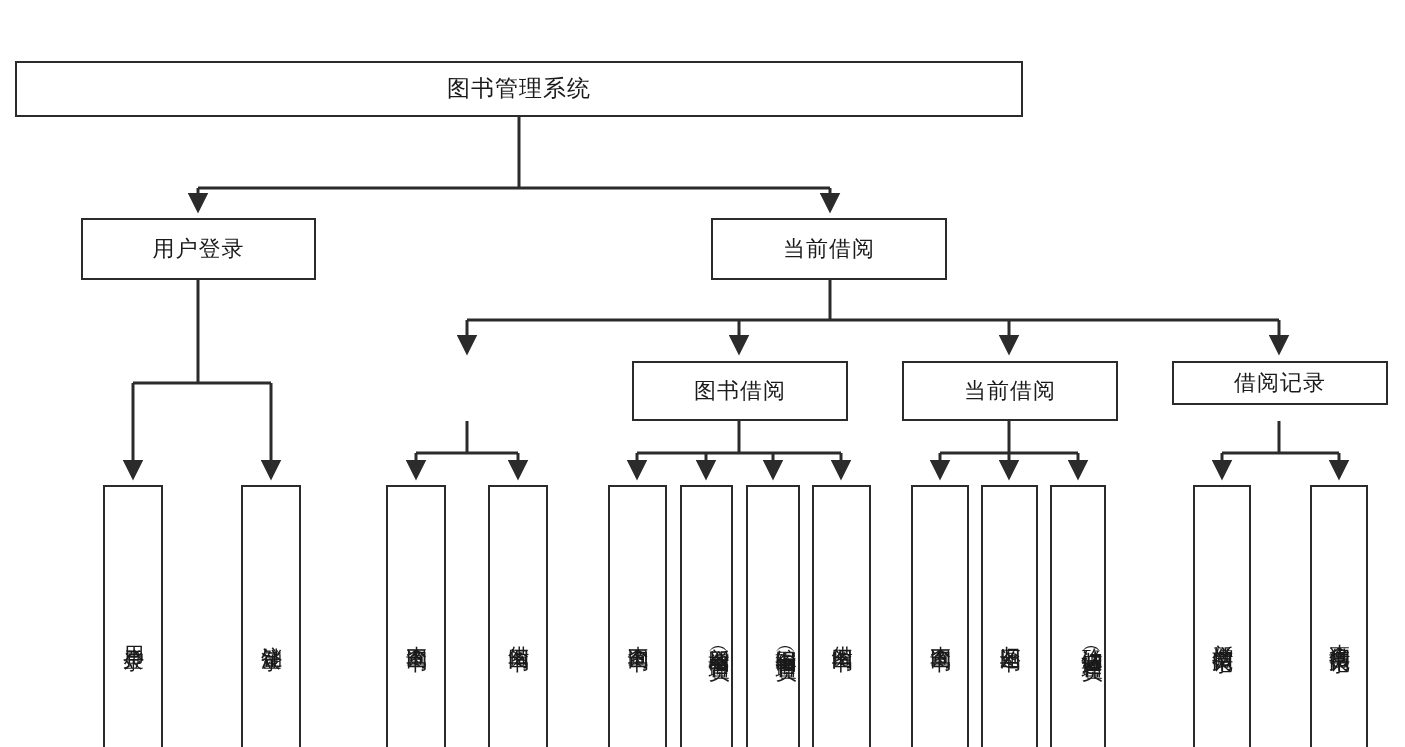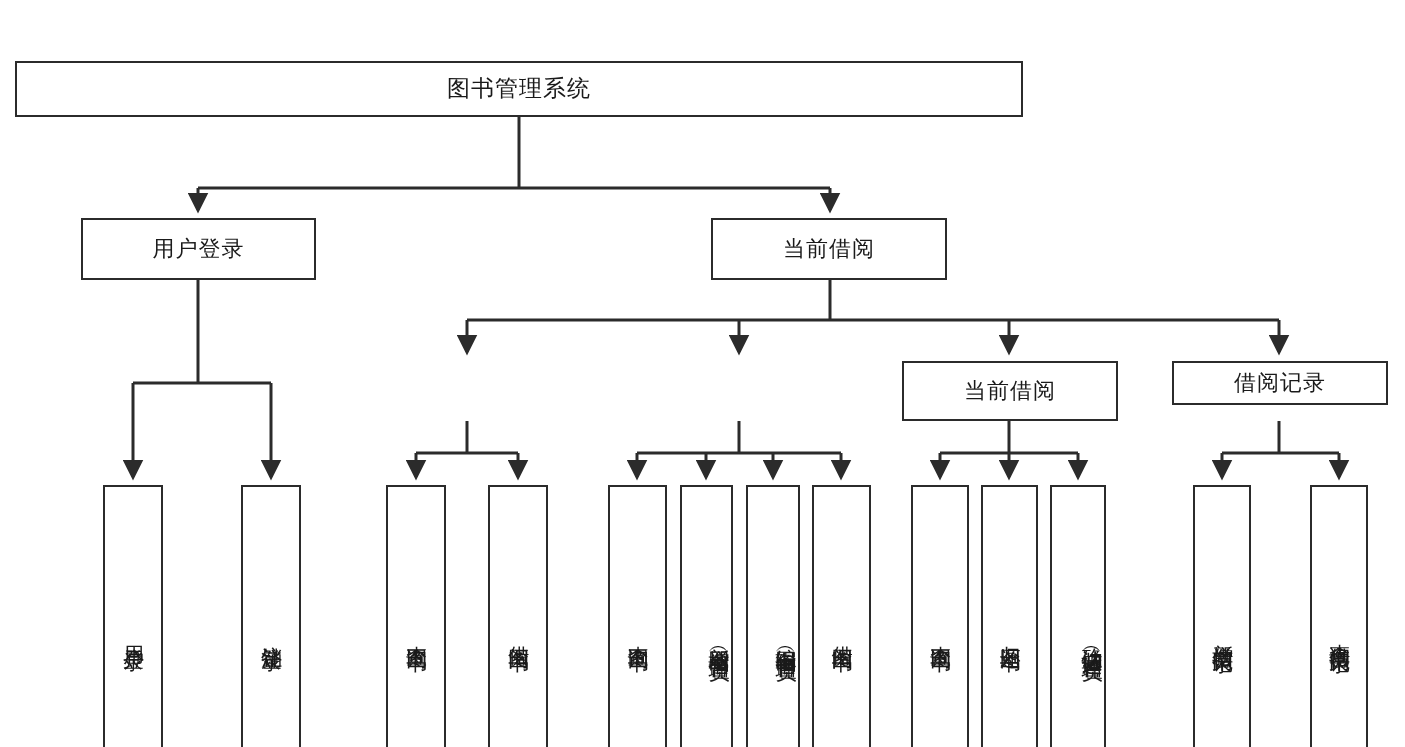--- a/index.html
+++ b/index.html
@@ -123,20 +123,21 @@
       <path d="M 1222 405 L 1222 429" marker-end="url(#arrow)"></path>
       <path d="M 1339 405 L 1339 429" marker-end="url(#arrow)"></path>
     </g>
   </svg>
 
   <div class="node horiz root" style="left:15px; top:13px; width:1008px; height:56px;">图书管理系统</div>
 
   <div class="node horiz" style="left:81px; top:170px; width:235px; height:62px;">用户登录</div>
   <div class="node horiz" style="left:711px; top:170px; width:236px; height:62px;">当前借阅</div>
 
+  <div class="node horiz" style="left:632px; top:313px; width:216px; height:60px;">图书借阅</div>
   <div class="node horiz" style="left:902px; top:313px; width:216px; height:60px;">当前借阅</div>
   <div class="node horiz" style="left:1172px; top:313px; width:216px; height:44px;">借阅记录</div>
 
   <div class="node vert mid" style="left:103px; top:437px; width:60px; height:296px;">用户登录</div>
   <div class="node vert mid" style="left:241px; top:437px; width:60px; height:296px;">注销登录</div>
 
   <div class="node vert mid" style="left:386px; top:437px; width:60px; height:296px;">查询图书</div>
   <div class="node vert mid" style="left:488px; top:437px; width:60px; height:296px;">借阅图书</div>
 
   <div class="node vert mid" style="left:608px; top:437px; width:59px; height:296px;">查询图书</div>

